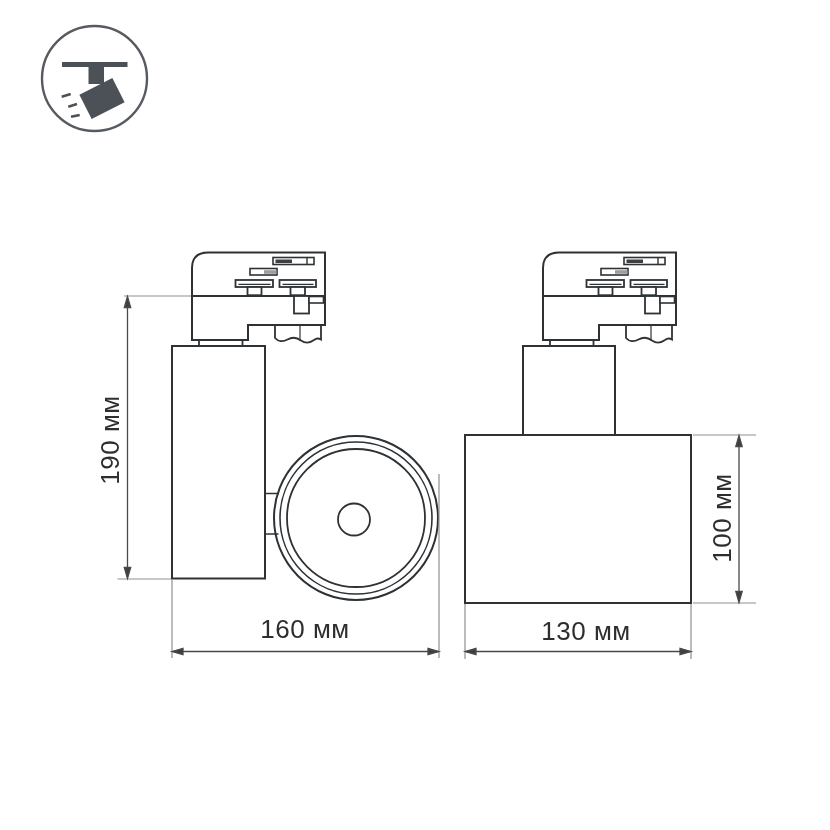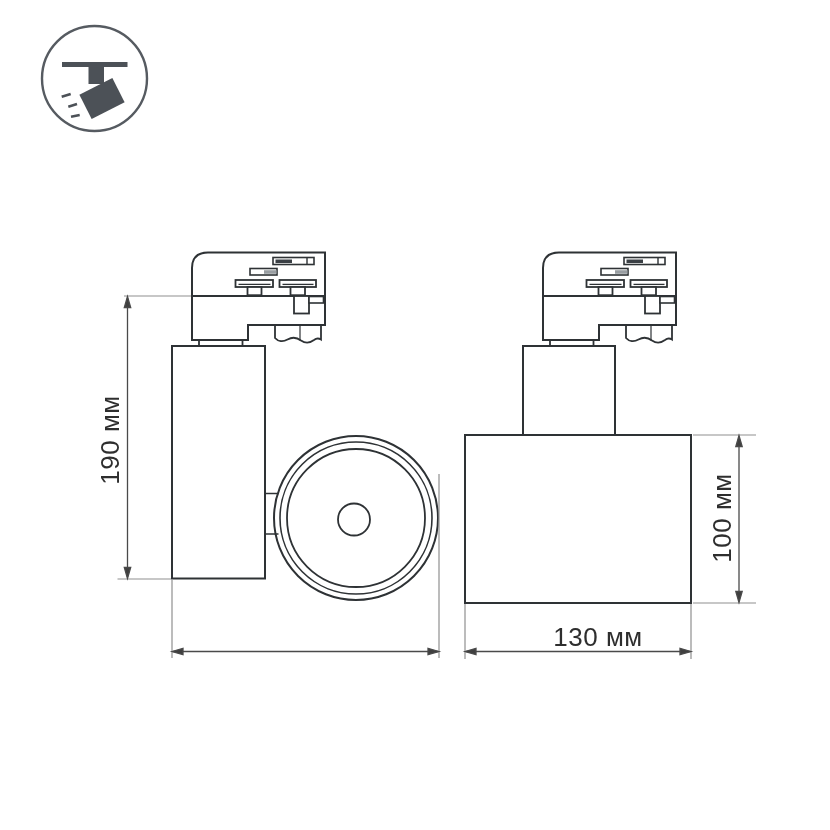--- a/index.html
+++ b/index.html
@@ -109,15 +109,16 @@
     <polygon points="465,651.5 476,648.3 476,654.7"></polygon>
     <polygon points="691,651.5 680,648.3 680,654.7"></polygon>
 
     <line x1="739" y1="437" x2="739" y2="601"></line>
     <polygon points="739,435.5 735.8,446.5 742.2,446.5"></polygon>
     <polygon points="739,602.5 735.8,591.5 742.2,591.5"></polygon>
   </g>
 </svg>
 
   <div class="dim-label vert" style="left:110px;top:440px;">190 мм</div>
-  <div class="dim-label" style="left:598px;top:631px;margin-top:6px;">130 мм</div>
+  <div class="dim-label" style="left:305px;top:629px;">160 мм</div>
+  <div class="dim-label" style="left:586px;top:631px;">130 мм</div>
   <div class="dim-label vert" style="left:722px;top:518px;">100 мм</div>
 </div>
 
 </body></html>

